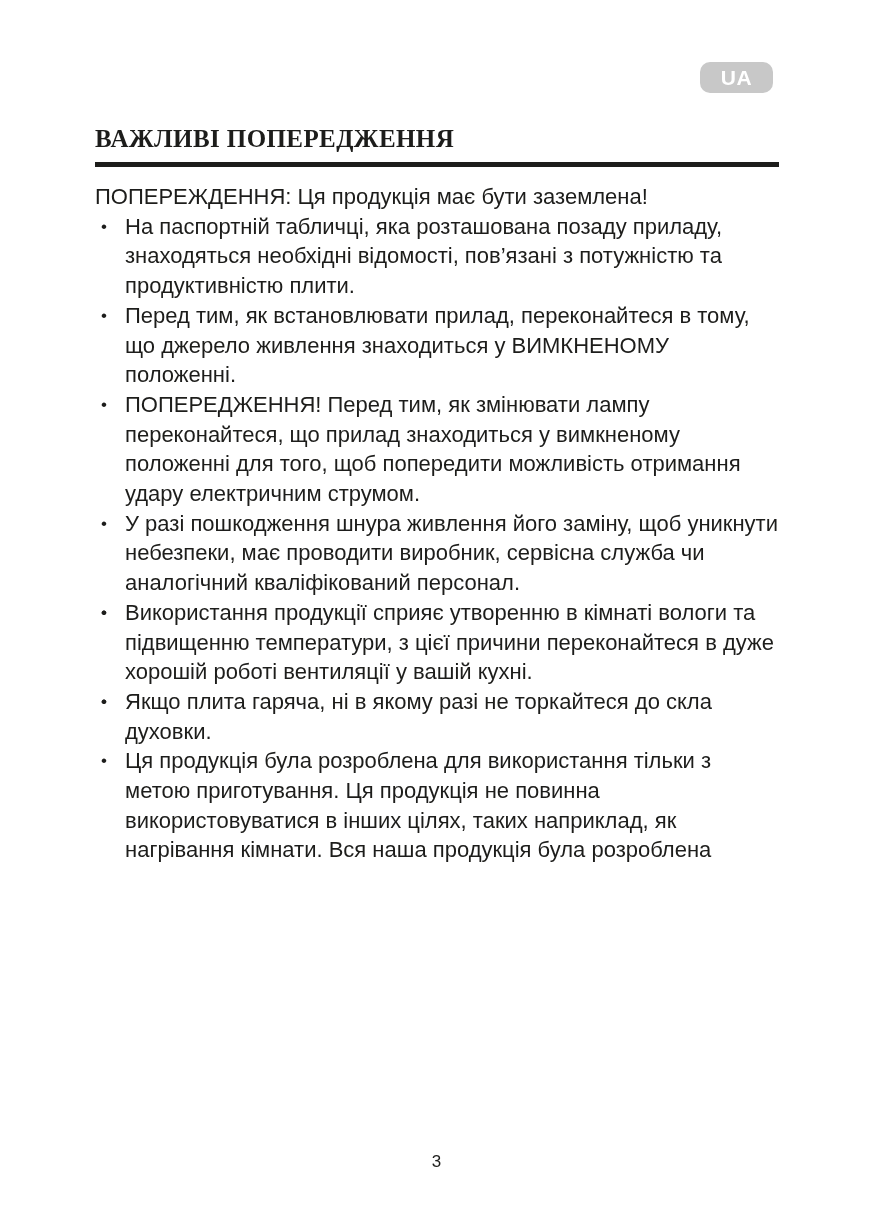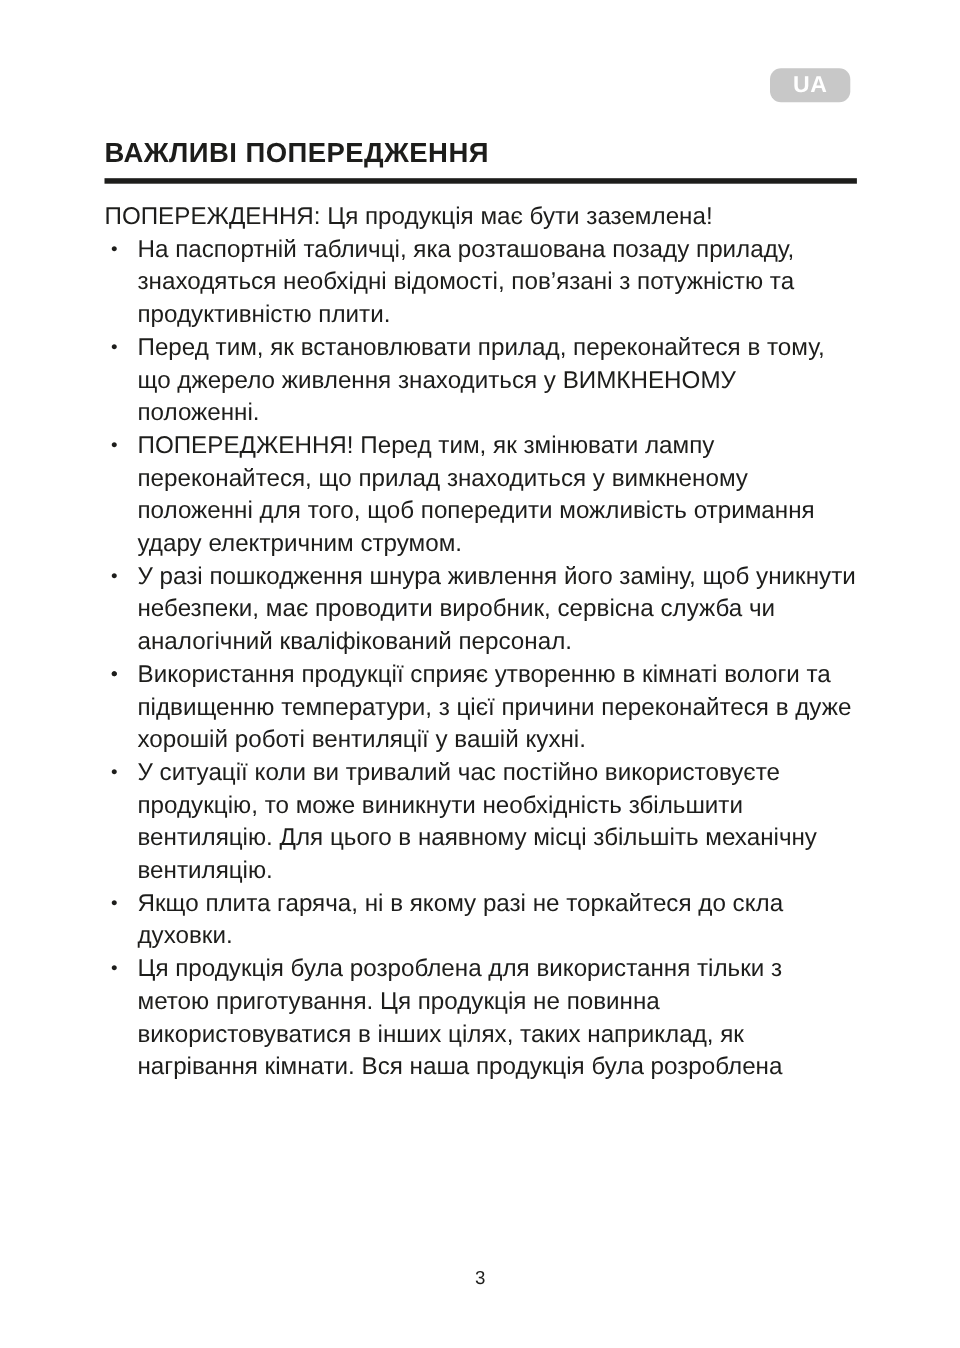--- a/index.html
+++ b/index.html
@@ -33,20 +33,21 @@
     top: 0;
     left: 95px;
     right: 94px;
   }
   h1.title {
     margin: 124px 0 0 0;
     font-size: 25px;
     font-weight: bold;
     letter-spacing: 0.4px;
     line-height: 1.2;
+    font-family: Liberation Serif, serif;
   }
   .rule {
     margin-top: 8px;
     border: 0;
     border-top: 5px solid var(--text, #1d1d1b);
   }
   .intro {
     margin: 15px 0 0 0;
     font-size: 22px;
     line-height: 29.7px;
@@ -99,21 +100,21 @@
   <li class="warning-item"><span class="dot">•</span><span class="wi-text">Перед тим, як встановлювати прилад, переконайтеся в тому, що джерело живлення знаходиться у ВИМКНЕНОМУ положенні.</span></li>
 
   <li class="warning-item"><span class="dot">•</span><span class="wi-bold">ПОПЕРЕДЖЕННЯ!</span><span class="wi-text"> Перед тим, як змінювати лампу переконайтеся, що прилад знаходиться у вимкненому положенні для того, щоб попередити можливість отримання удару електричним струмом.</span></li>
 
   <li class="warning-item"><span class="dot">•</span><span class="wi-text">У разі пошкодження шнура живлення його заміну, щоб уникнути небезпеки, має проводити виробник, сервісна служба чи аналогічний кваліфікований персонал.</span></li>
 
   <li class="warning-item"><span class="dot">•</span></li>
 
   <li class="warning-item"><span class="dot">•</span><span class="wi-text">Використання продукції сприяє утворенню в кімнаті вологи та підвищенню температури, з цієї причини переконайтеся в дуже хорошій роботі вентиляції у вашій кухні.</span></li>
 
-  <li class="warning-item"><span class="dot">•</span><span class="wi-text">У ситуації коли ви тривалий час постійно використовуєте продукцію, то може виникнути необхідність збільшити вентиляцію. Для цього в наявному місці збільшіть механічну вентиляцію.</span></li>
+  <li class="warning-item"><span class="dot">•</span></li>
 
   <li class="warning-item"><span class="dot">•</span><span class="wi-text">Якщо плита гаряча, ні в якому разі не торкайтеся до скла духовки.</span></li>
 
   <li class="warning-item"><span class="dot">•</span><span class="wi-text">Ця продукція була розроблена для використання тільки з метою приготування. Ця продукція не повинна використовуватися в інших цілях, таких наприклад, як нагрівання кімнати. Вся наша продукція була розроблена</span></li>
 </ul>
 
 </div>
 
 <div class="page-number">3</div>
 

